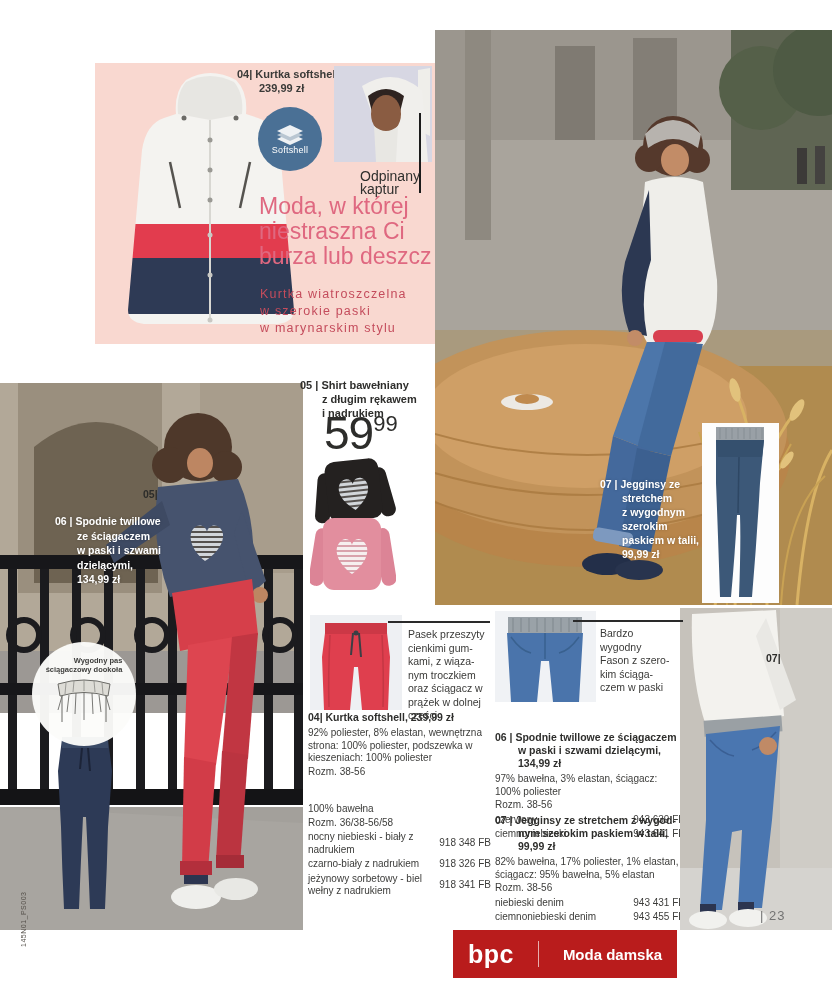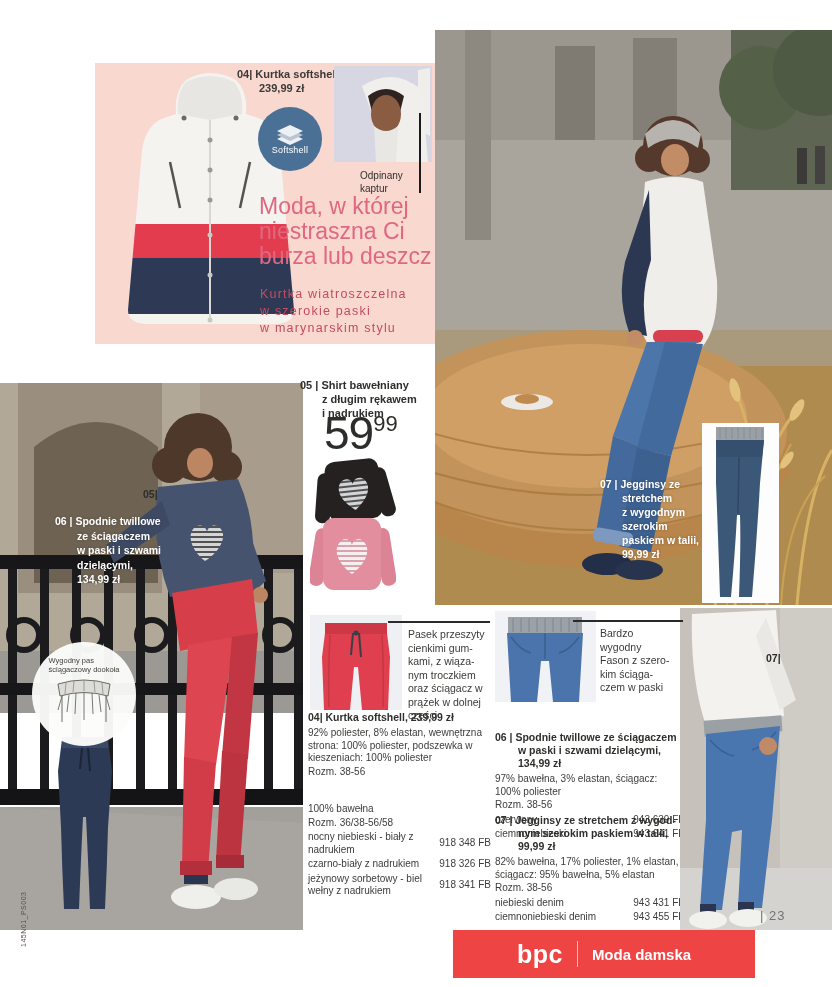--- a/index.html
+++ b/index.html
@@ -10,37 +10,37 @@
   .hang{padding-left:22px;text-indent:-22px}
 
   
   .pink-panel{left:95px;top:63px;width:340px;height:281px;background:#f9d8d0}
   .item04-label{left:237px;top:68px;width:110px;font-size:11px;font-weight:bold;line-height:13.5px;color:#3a3a38}
   .soft-badge{left:258px;top:107px;width:64px;height:64px;border-radius:50%;background:#4a7095;
     display:flex;flex-direction:column;align-items:center;justify-content:center;gap:0}
   .soft-badge .lbl{color:#fff;font-size:9px;letter-spacing:.2px}
   .hood-photo{left:334px;top:66px;width:98px;height:96px;overflow:hidden}
   .hood-line{left:419px;top:113px;width:2px;height:80px;background:#1b1b1b}
-  .hood-note{left:360px;top:170px;width:62px;font-size:10px;line-height:12.5px;color:#2f2f2d}
+  .hood-note{left:360px;top:170px;width:62px;font-size:14px;line-height:12.5px;color:#2f2f2d}
   .headline{left:259px;top:194px;width:190px;font-size:23px;line-height:25px;font-weight:300;color:#df6880;z-index:5}
   .subhead{left:260px;top:286px;width:185px;font-size:12.5px;line-height:17px;letter-spacing:1.2px;color:#c44c5c;z-index:5}
 
   
   .photo{overflow:hidden}
   .photo-main{left:435px;top:30px;width:397px;height:575px}
   .photo-left{left:0;top:383px;width:303px;height:547px}
   .photo-br{left:680px;top:608px;width:152px;height:322px}
   .photo svg,.flat svg,.hood-photo svg{display:block;width:100%;height:100%}
 
   .white-overlay{color:#fff;font-weight:bold;font-size:10.5px;line-height:14px;text-shadow:0 0 3px rgba(0,0,0,.25)}
   .ref-label{font-size:10.5px;font-weight:bold;color:#2c2c2a}
 
   .circle-badge{left:32px;top:642px;width:104px;height:104px;border-radius:50%;background:rgba(252,252,250,.96);
     display:flex;flex-direction:column;align-items:center;padding-top:14px;z-index:4}
-  .circle-badge .txt{font-size:7.5px;font-weight:normal;text-align:left;line-height:9px;color:#3d3d3b}
+  .circle-badge .txt{font-size:7.5px;font-weight:bold;text-align:right;line-height:9px;color:#3d3d3b}
 
   .flat{position:absolute}
   .flat.bg-white{background:#fdfdfd}
   .flat.bg-grey{background:#eef0f3}
 
   
   .shirt-title{left:300px;top:378px;width:165px;font-size:11px;font-weight:bold;line-height:14px;color:#2e2e2c}
   .price{left:324px;top:406px;font-size:46px;font-weight:500;color:#2d2d2b;letter-spacing:-1px}
   .price sup{font-size:22px;vertical-align:18px;letter-spacing:0}
 
@@ -49,21 +49,21 @@
 
   
   .detail{font-size:10px;line-height:12.5px;color:#3c3c3a}
   .detail .d-title{font-size:10.5px;font-weight:bold;line-height:13px;padding-left:23px;text-indent:-23px;white-space:pre-line;margin-bottom:3px;color:#2e2e2c}
   .detail .d-desc,.detail .d-size{margin-bottom:1px}
   .d-row{display:flex;justify-content:space-between;align-items:center;margin-top:2px}
   .d-row .clr{max-width:118px}
   .d-row .code{white-space:nowrap;padding-left:4px}
 
   
-  .footer-bar{left:453px;top:930px;width:302px;height:48px;background:#ef4444;display:flex;align-items:center;justify-content:center;gap:14px;color:#fff}
+  .footer-bar{left:453px;top:930px;width:224px;height:48px;background:#b91c1c;display:flex;align-items:center;justify-content:center;gap:24px;color:#fff}
   .brand{font-size:25px;font-weight:600;letter-spacing:.5px;line-height:1}
   .brand-sep{width:1px;height:26px;background:rgba(255,255,255,.65)}
   .section{font-size:15px;font-weight:bold}
   .page-num{left:760px;top:908px;font-size:13px;color:#737373;letter-spacing:1px}
   .side-code{left:20px;top:885px;height:62px;writing-mode:vertical-rl;transform:rotate(180deg);font-size:7px;color:#55504a;letter-spacing:.5px}
 </style>
 </head>
 <body>
 
 <div class="abs pink-panel"></div>

